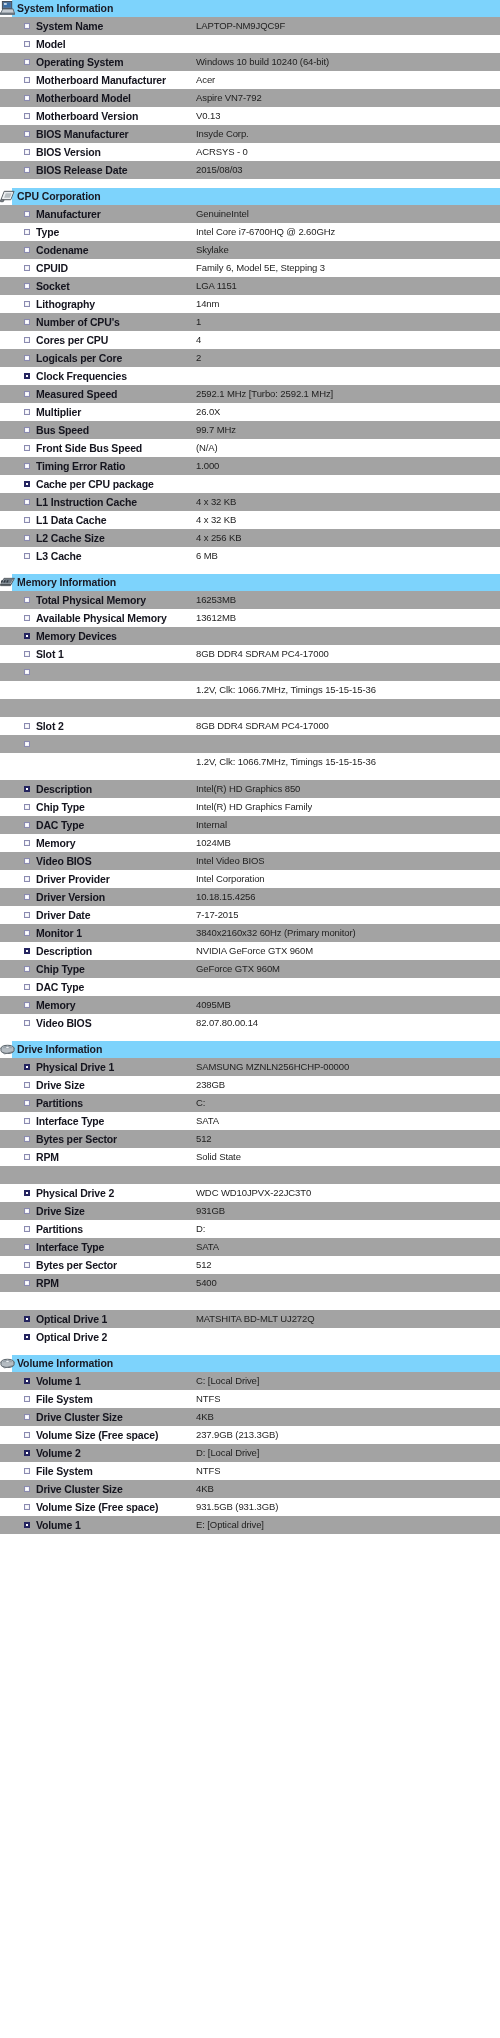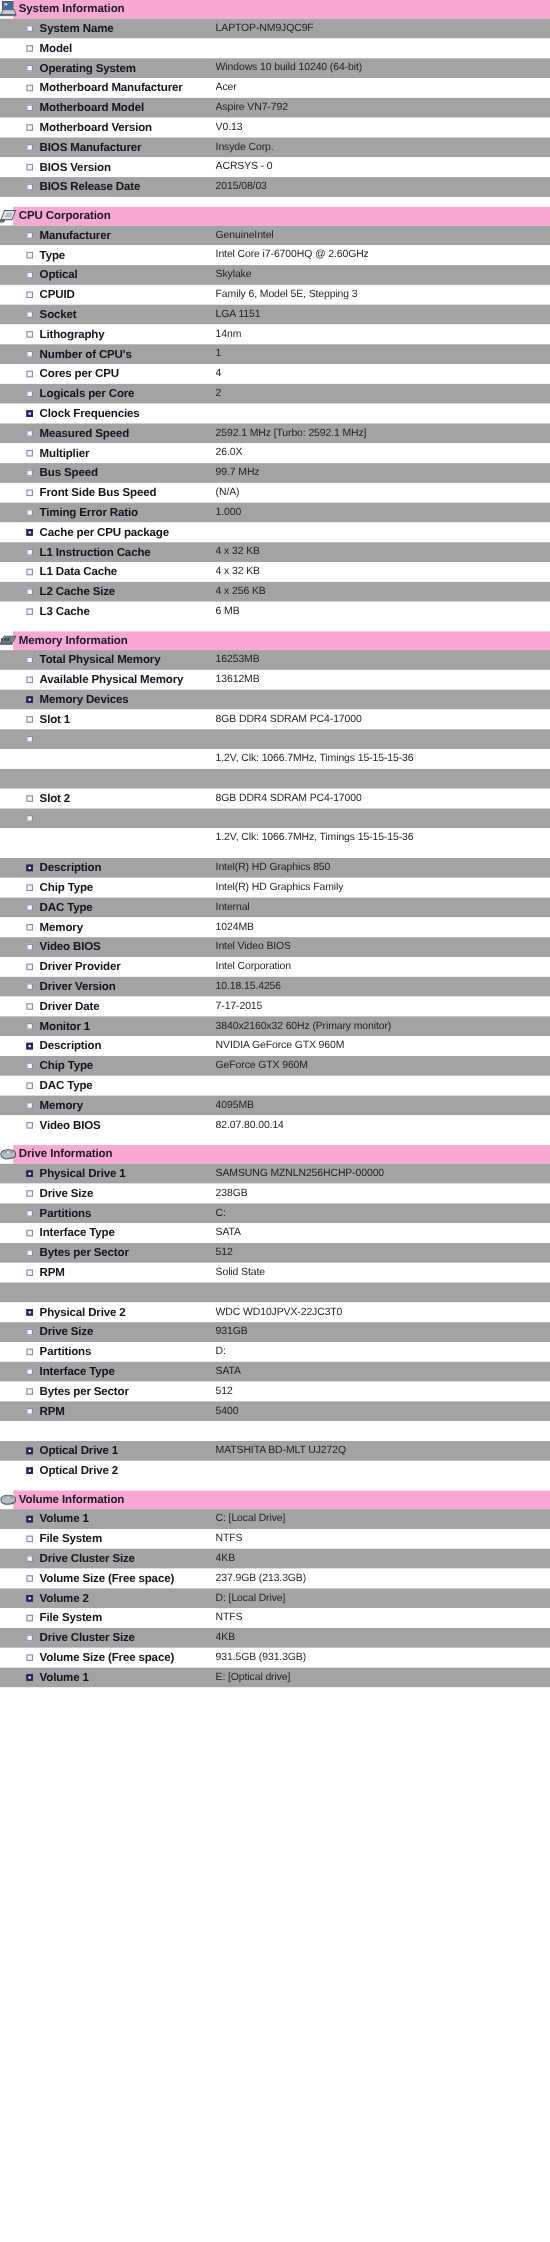--- a/index.html
+++ b/index.html
@@ -7,21 +7,21 @@
   html, body {
     width:500px;
     background:#ffffff;
     font-family:"Liberation Sans", sans-serif;
   }
   #app { width:500px; position:relative; background:#fff; }
 
   
   .sect {
     height:17px;
-    background:#f9a8d4;
+    background:#7dd3fc;
     margin-left:12px;
     width:488px;
     display:flex;
     align-items:center;
     position:relative;
   }
   .sect-title {
     font-size:10.5px;
     font-weight:bold;
     color:#1a1a24;
@@ -179,21 +179,21 @@
       <span class="label">Manufacturer</span>
       <span class="value">GenuineIntel</span>
     </div>
     <div class="row">
       <span class="bullet leaf"></span>
       <span class="label">Type</span>
       <span class="value">Intel Core i7-6700HQ @ 2.60GHz</span>
     </div>
     <div class="row alt">
       <span class="bullet leaf"></span>
-      <span class="label">Optical</span>
+      <span class="label">Codename</span>
       <span class="value">Skylake</span>
     </div>
     <div class="row">
       <span class="bullet leaf"></span>
       <span class="label">CPUID</span>
       <span class="value">Family 6, Model 5E, Stepping 3</span>
     </div>
     <div class="row alt">
       <span class="bullet leaf"></span>
       <span class="label">Socket</span>

